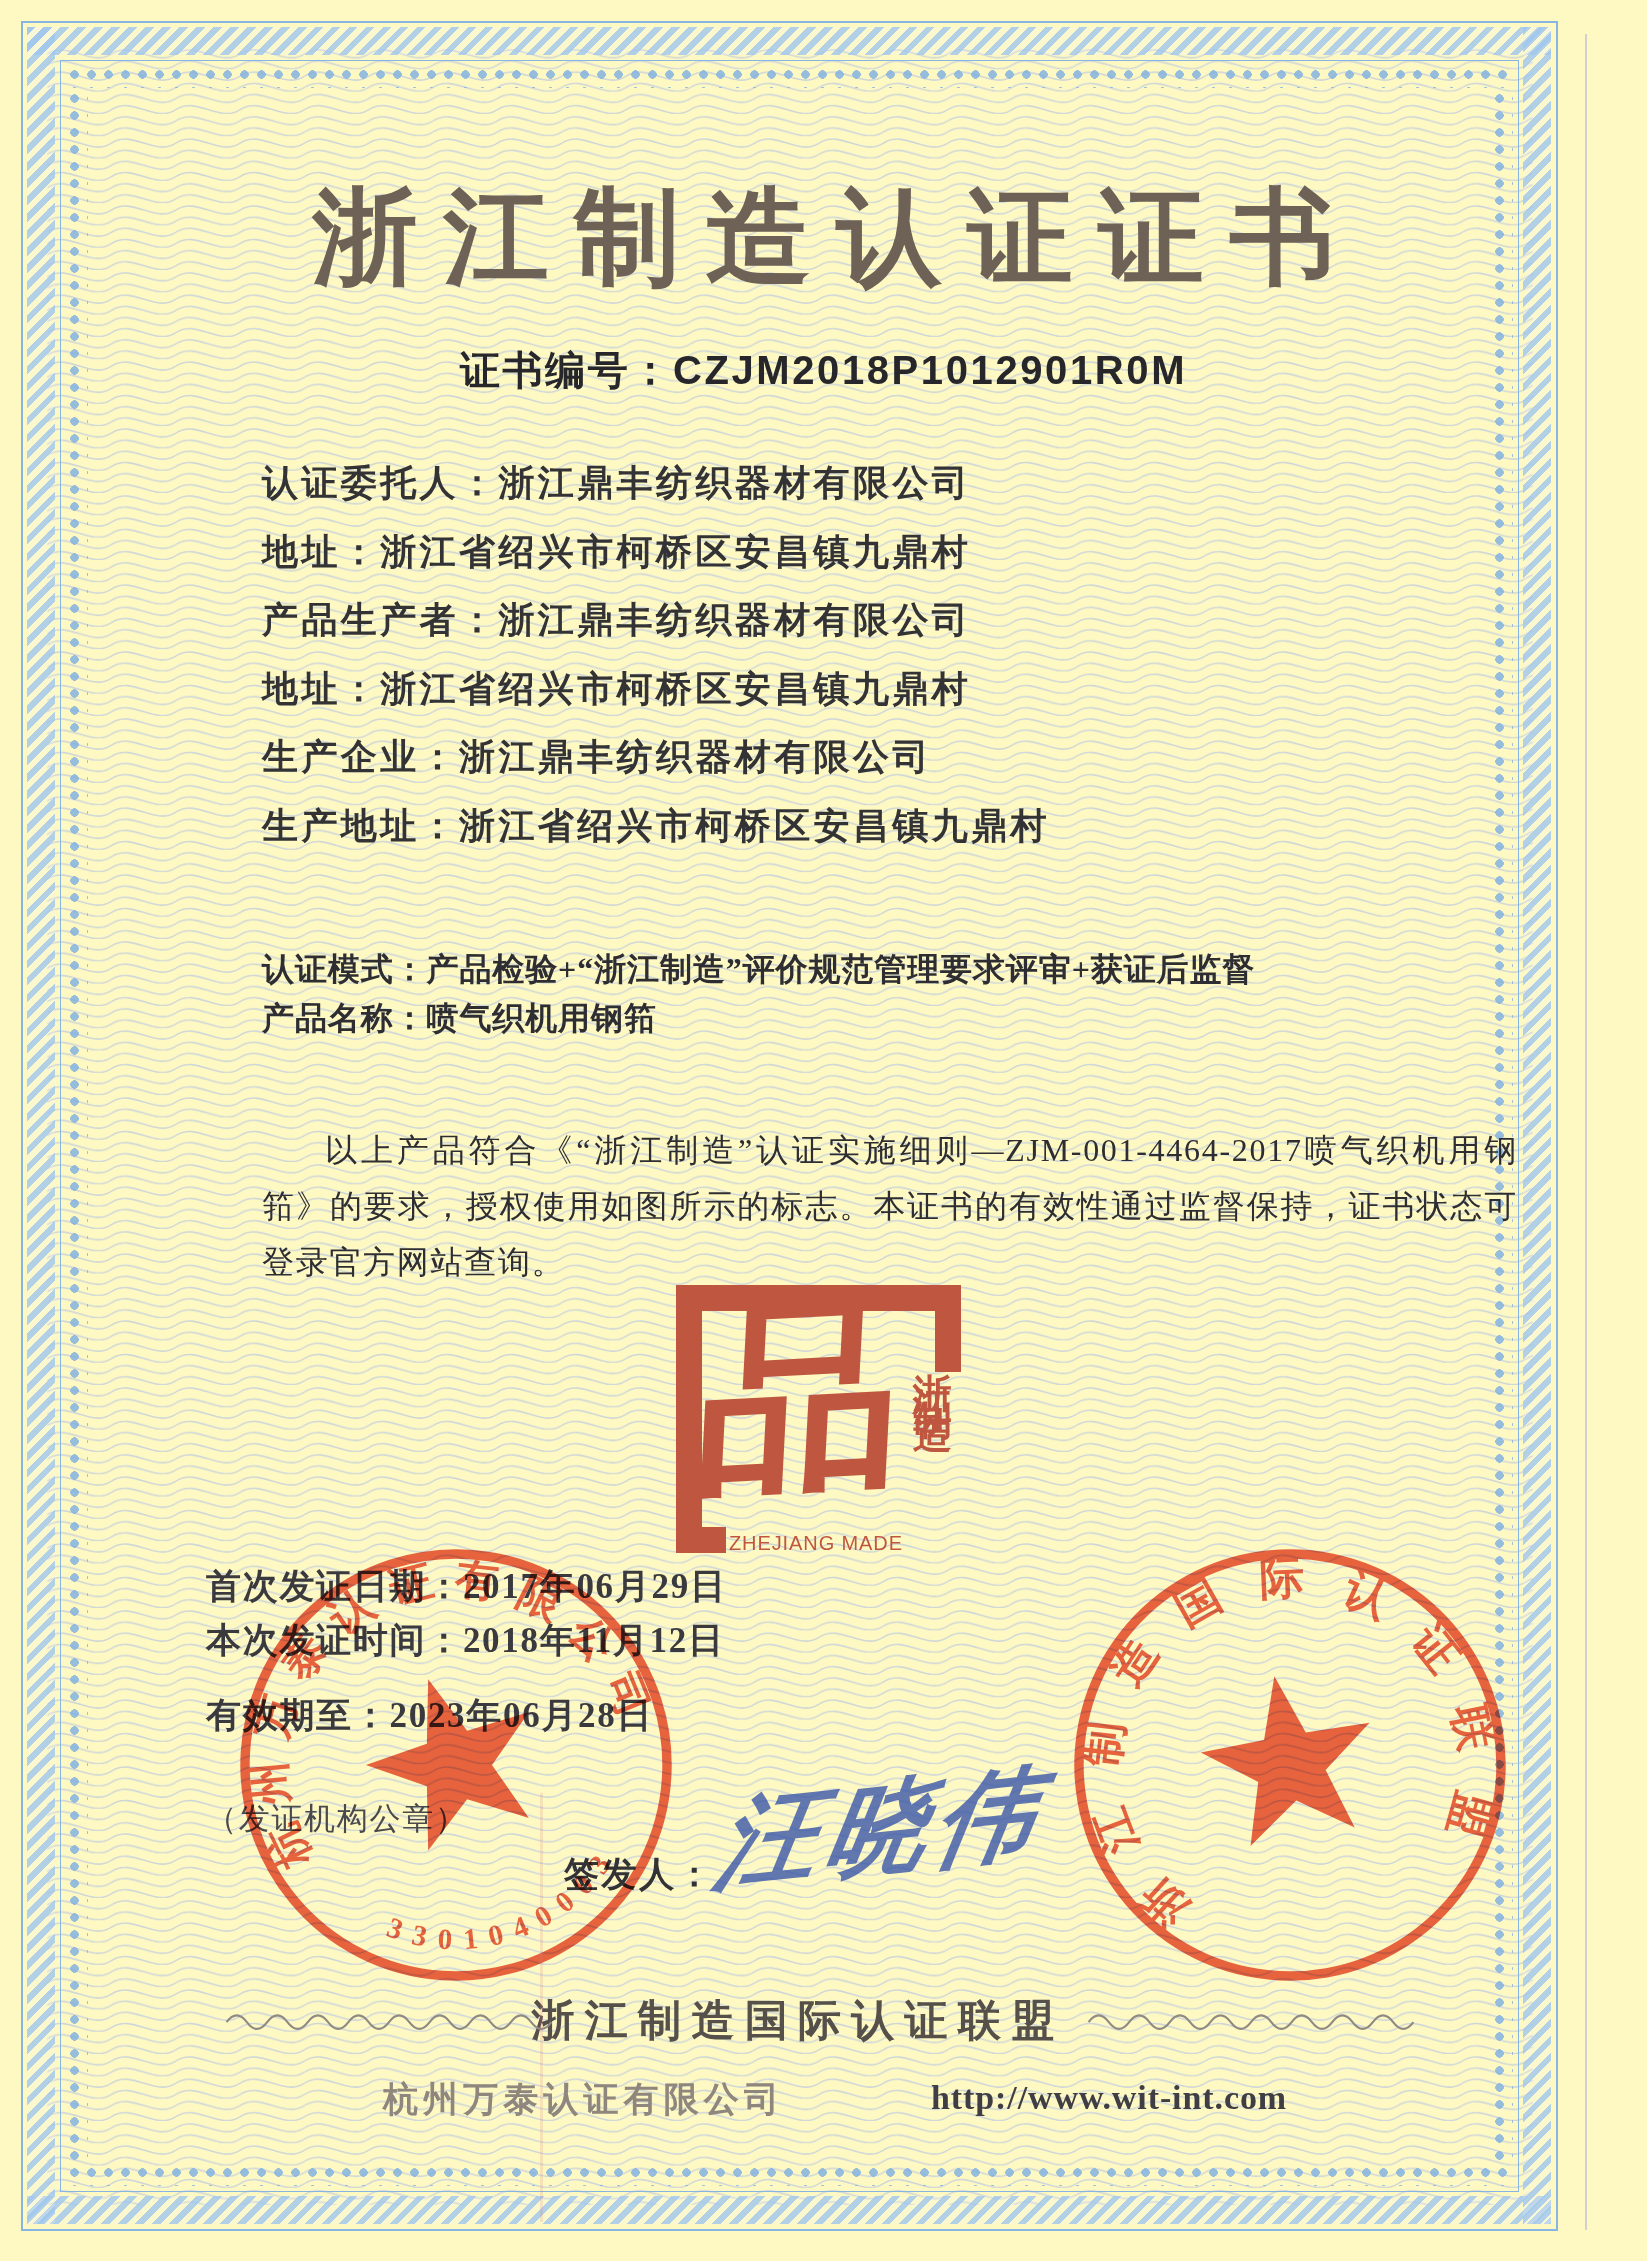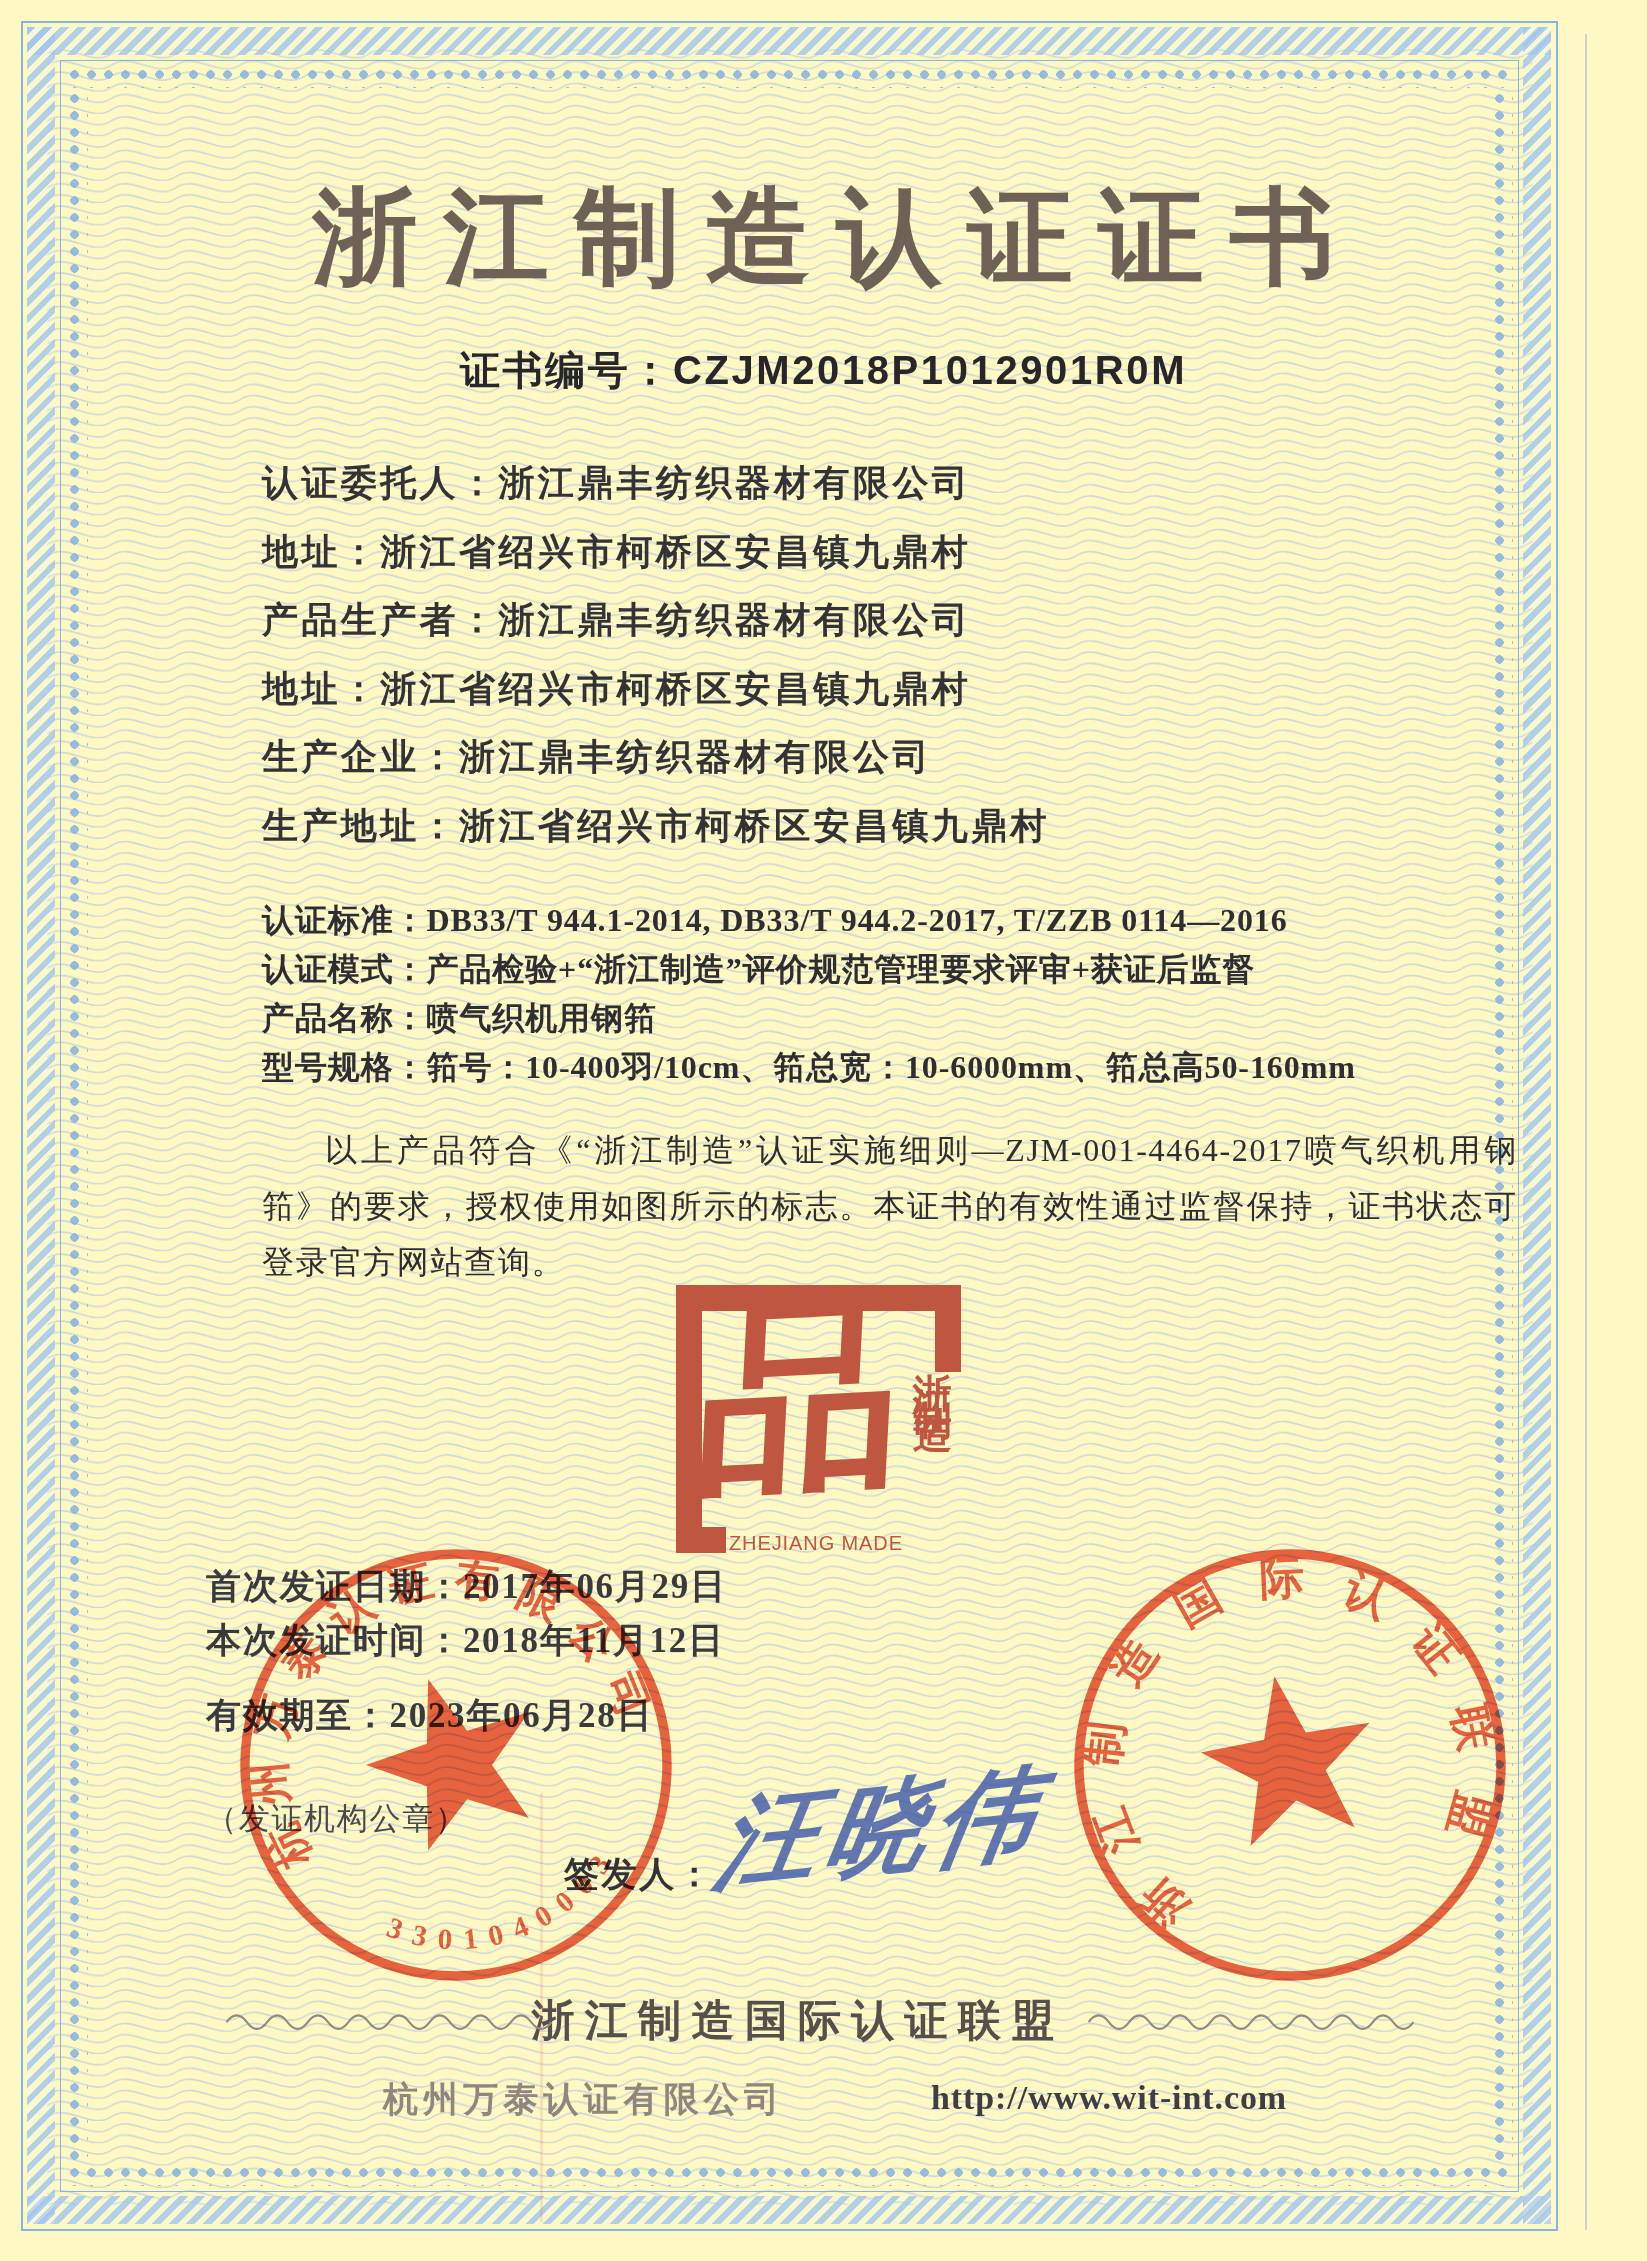--- a/index.html
+++ b/index.html
@@ -105,24 +105,22 @@
   <div class="title">浙江制造认证证书</div>
   <div class="cert-no"><span>证书编号：</span><span>CZJM2018P1012901R0M</span></div>
 
   <div class="info-line" style="top:459px">认证委托人：浙江鼎丰纺织器材有限公司</div>
   <div class="info-line" style="top:528px">地址：浙江省绍兴市柯桥区安昌镇九鼎村</div>
   <div class="info-line" style="top:596px">产品生产者：浙江鼎丰纺织器材有限公司</div>
   <div class="info-line" style="top:665px">地址：浙江省绍兴市柯桥区安昌镇九鼎村</div>
   <div class="info-line" style="top:733px">生产企业：浙江鼎丰纺织器材有限公司</div>
   <div class="info-line" style="top:802px">生产地址：浙江省绍兴市柯桥区安昌镇九鼎村</div>
 
-  <div class="spec-line" style="top:899px"><b>认证标准：</b><span>DB33/T 944.1-2014, DB33/T 944.2-2017, T/ZZB 0114—2016</span></div>
   <div class="spec-line" style="top:948px"><b>认证模式：</b><span>产品检验+“浙江制造”评价规范管理要求评审+获证后监督</span></div>
   <div class="spec-line" style="top:997px"><b>产品名称：</b><span>喷气织机用钢筘</span></div>
-  <div class="spec-line" style="top:1046px"><b>型号规格：</b><span>筘号：10-400羽/10cm、筘总宽：10-6000mm、筘总高50-160mm</span></div>
 
   <div class="statement">以上产品符合《“浙江制造”认证实施细则—ZJM-001-4464-2017喷气织机用钢筘》的要求，授权使用如图所示的标志。本证书的有效性通过监督保持，证书状态可登录官方网站查询。</div>
 
   <div class="logo">
     <div class="bar bar-top"></div>
     <div class="bar bar-left"></div>
     <div class="bar bar-stub"></div>
     <div class="bar bar-bottom"></div>
     <div class="logo-glyph">品</div>
     <div class="logo-vert">浙江制造</div>

